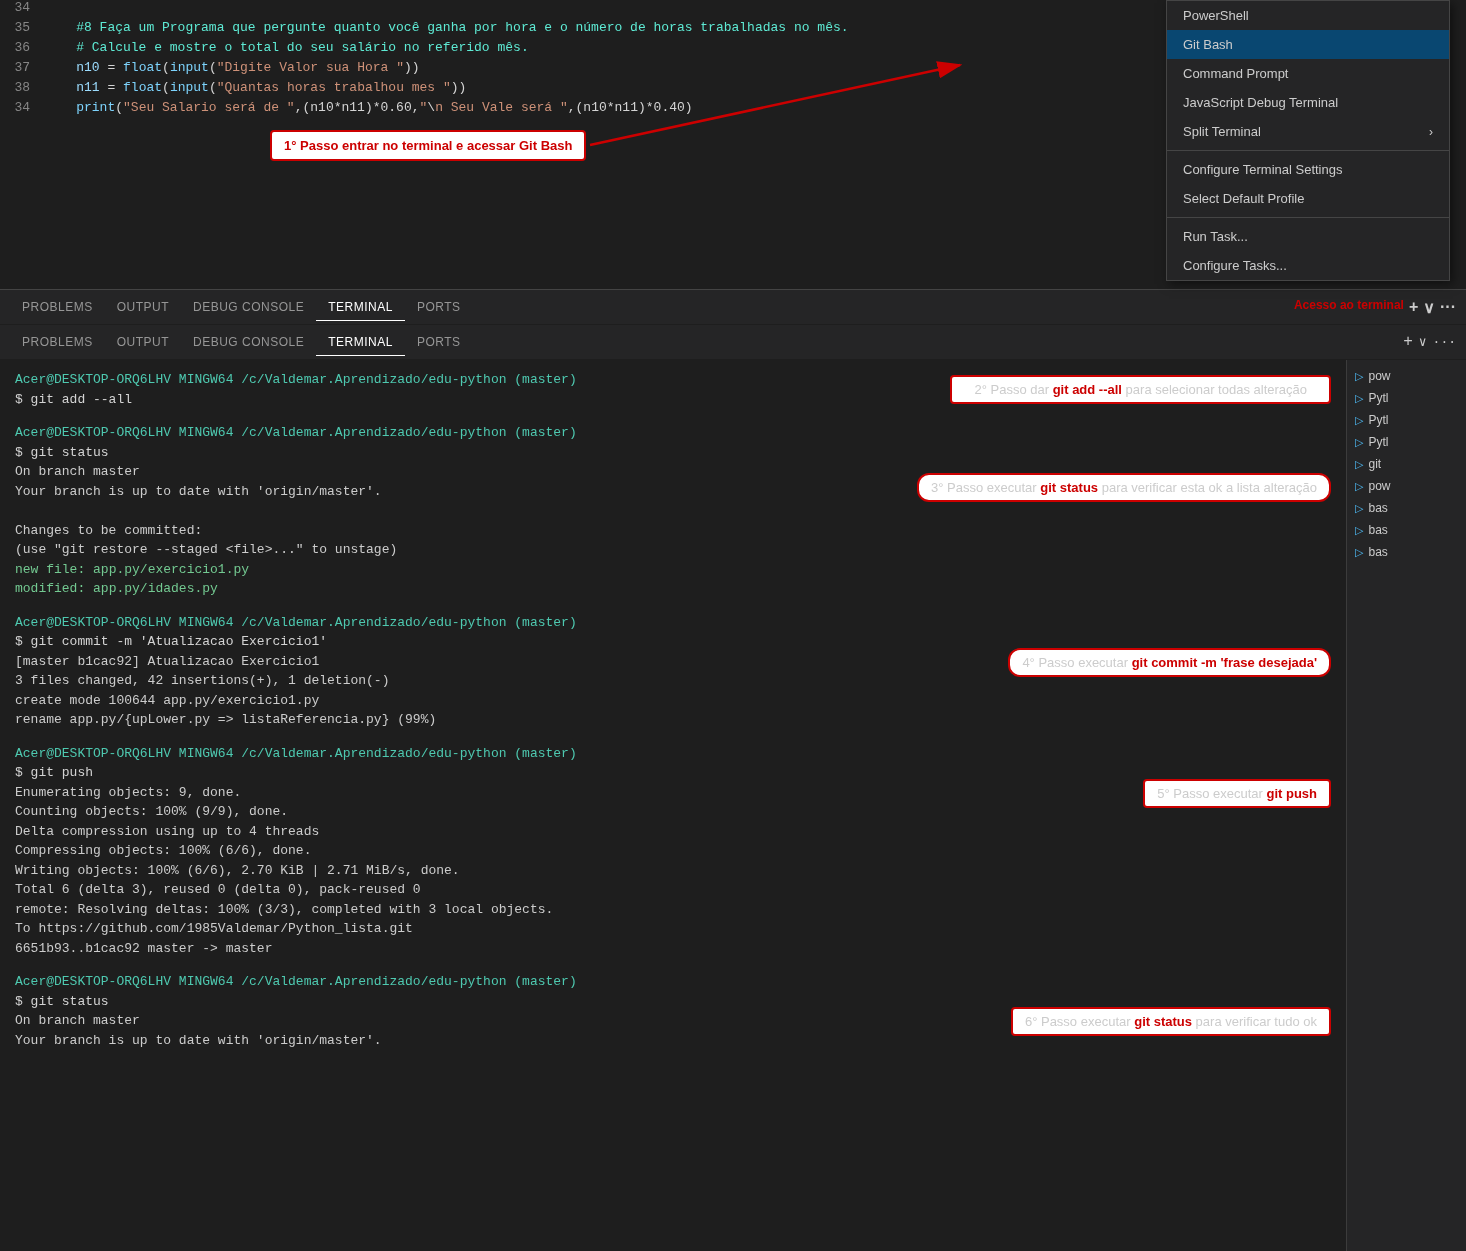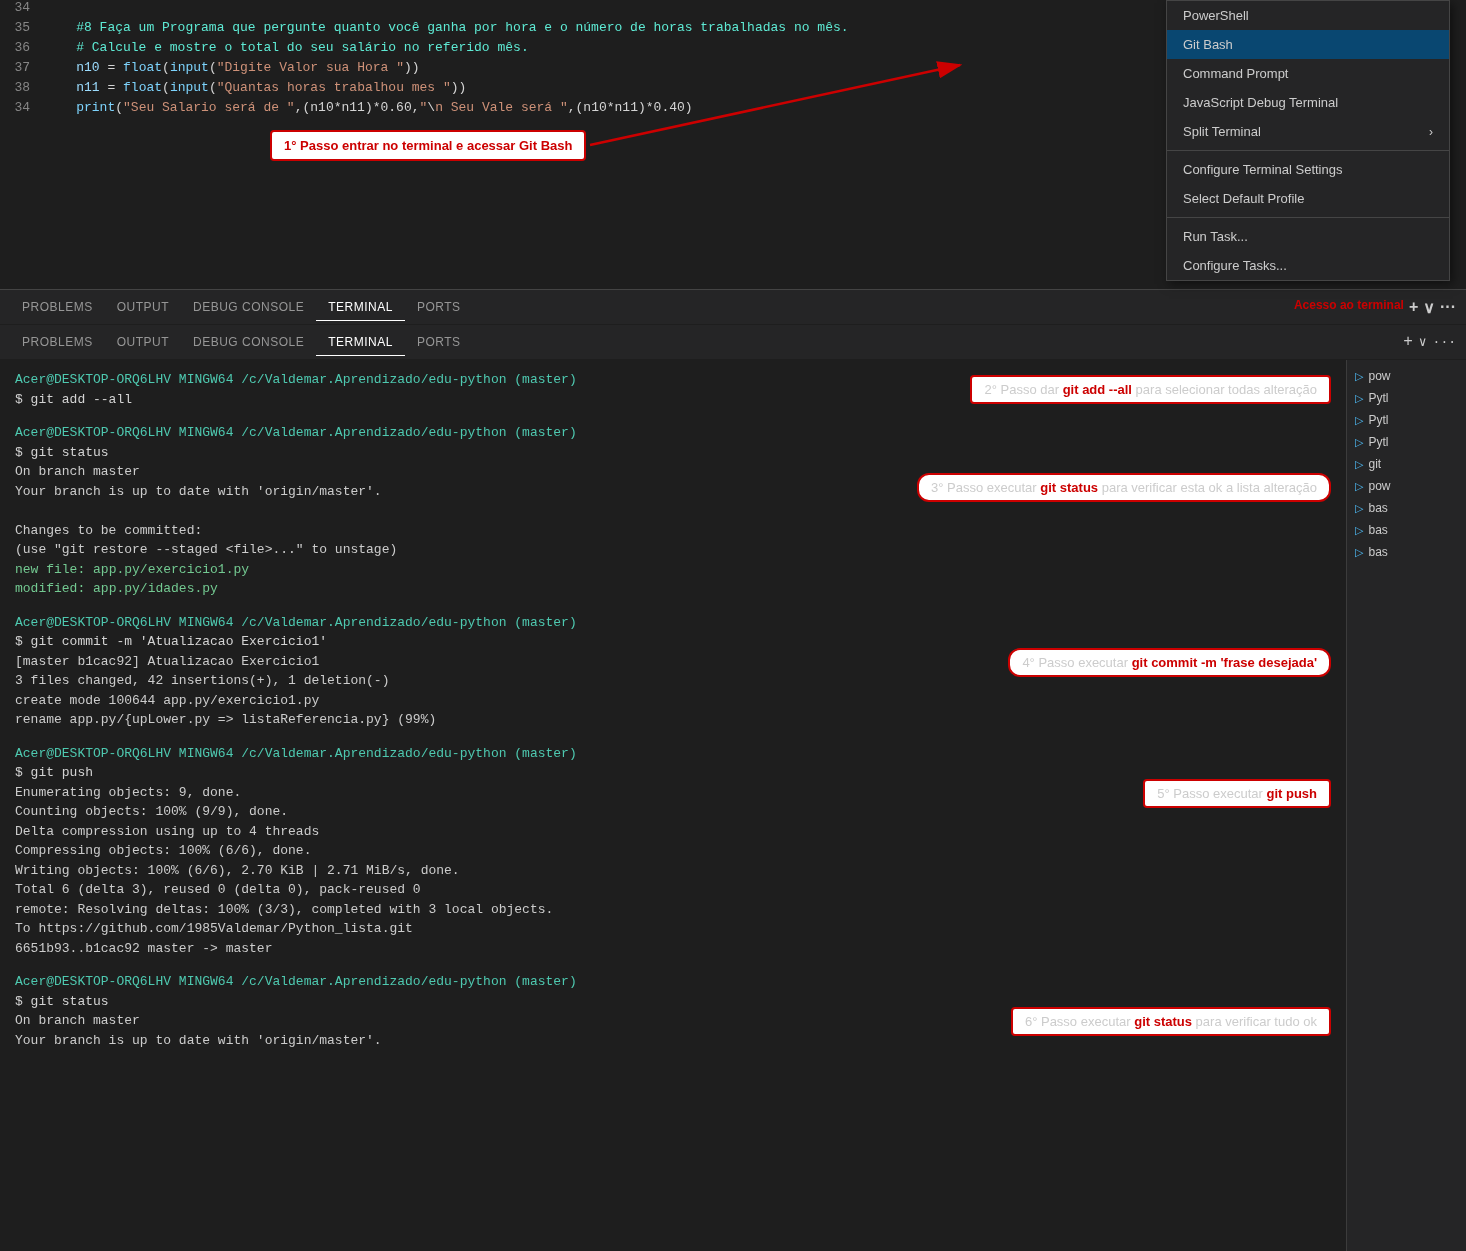--- a/index.html
+++ b/index.html
@@ -334,21 +334,21 @@
 <div class="terminal-wrapper">
   <div class="terminal-main">
 
     <div style="position:relative;">
       <div class="term-line">
         <span class="term-green">Acer@DESKTOP-ORQ6LHV MINGW64 /c/Valdemar.Aprendizado/edu-python (master)</span>
       </div>
       <div class="term-line">
         <span class="term-prompt-dollar">$ git add --all</span>
       </div>
-      <div style="position:absolute; right:0; top:5px; background:white; border:2px solid #cc0000; border-radius:4px; padding:5px 12px; white-space:nowrap; font-family:'Segoe UI',Arial,sans-serif; font-size:13px;">
+      <div style="position:absolute; right:0; top:5px; background:white; border:2px solid #cc0000; border-radius:4px; padding:5px 22px; white-space:nowrap; font-family:'Segoe UI',Arial,sans-serif; font-size:13px;">
         2° Passo dar <span style="color:#cc0000; font-weight:700;">git add --all</span> para selecionar todas alteração
       </div>
     </div>
 
     <div style="position:relative; margin-top:14px;">
       <div class="term-line">
         <span class="term-green">Acer@DESKTOP-ORQ6LHV MINGW64 /c/Valdemar.Aprendizado/edu-python (master)</span>
       </div>
       <div class="term-line">
         <span class="term-prompt-dollar">$ git status</span>

